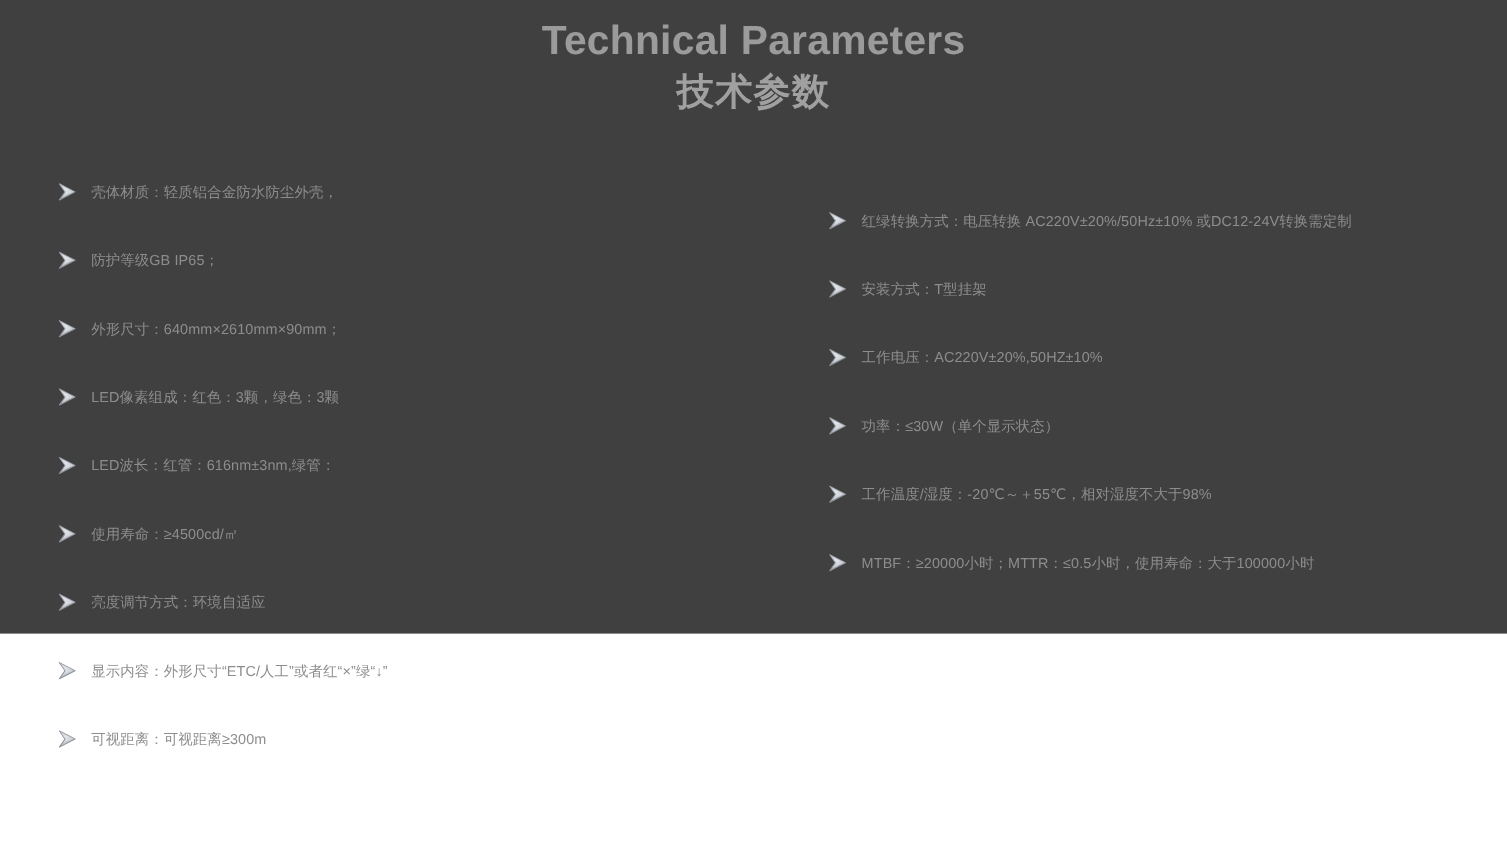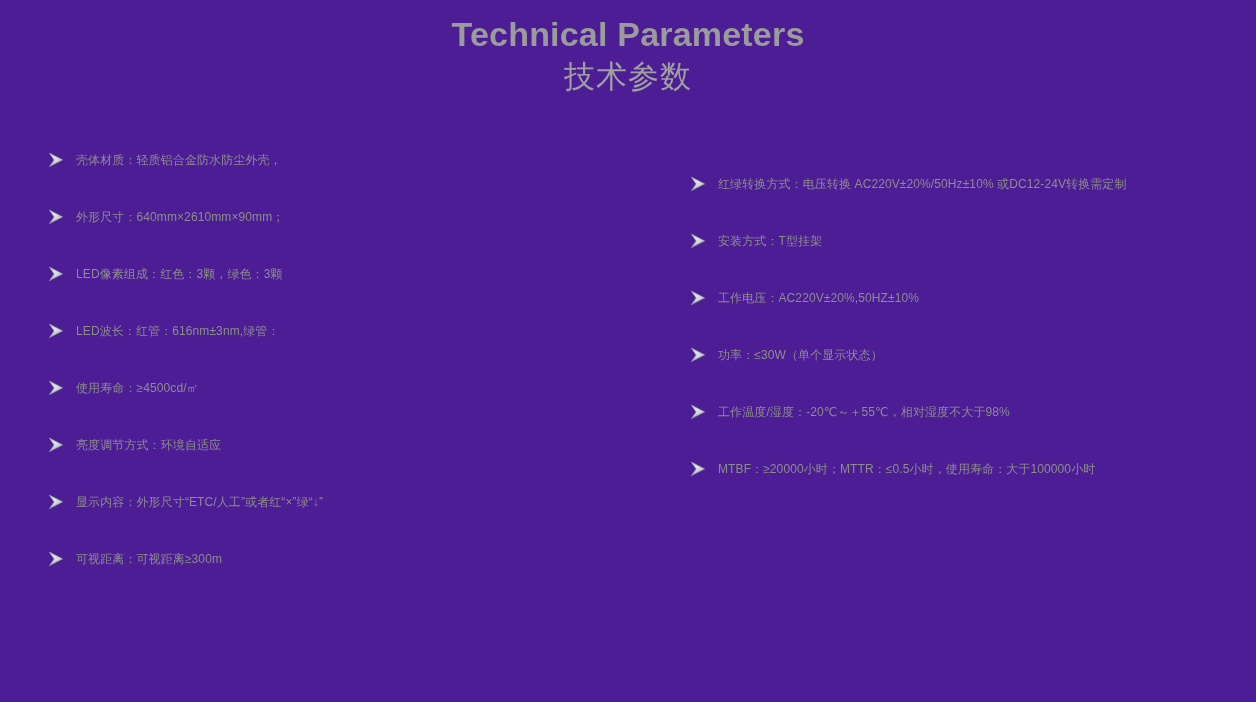--- a/index.html
+++ b/index.html
@@ -10,43 +10,43 @@
   body {
     width: 1256px;
     height: 702px;
     overflow: hidden;
     font-family: "Liberation Sans", "DejaVu Sans", sans-serif;
     -webkit-font-smoothing: antialiased;
   }
   .page {
     position: relative;
     width: 1256px;
-    height: 702px;
-    background: #4c1d95;
+    height: 528px;
+    background: #404040;
   }
 
   
   .heading {
     position: absolute;
     top: 12px;
     left: 0;
     width: 1256px;
     text-align: center;
   }
   .title-en {
     font-size: 34px;
     font-weight: bold;
     color: #9b9b9b;
     letter-spacing: 0.2px;
     line-height: 44px;
     white-space: nowrap;
   }
   .title-cn {
     font-size: 31px;
-    font-weight: normal;
+    font-weight: bold;
     color: #a0a0a0;
     line-height: 42px;
     letter-spacing: 1px;
     white-space: nowrap;
   }
 
   
   .columns {
     position: absolute;
     top: 147px;
@@ -133,20 +133,36 @@
                   <linearGradient id="bg1" x1="0" y1="0" x2="0.4" y2="1">
                     <stop offset="0" stop-color="#d7dce4"></stop>
                     <stop offset="0.45" stop-color="#ffffff"></stop>
                     <stop offset="1" stop-color="#9aa2ad"></stop>
                   </linearGradient>
                 </defs>
                 <path d="M1.5 1.2 L14.5 7.9 L1.5 14.6 L6.2 7.9 Z" fill="url(#bg1)" stroke="#8f949c" stroke-width="0.9" stroke-linejoin="round"></path>
                 <path d="M1.5 1.2 L14.5 7.9 L6.2 7.9 Z" fill="#c9ced6" opacity="0.55"></path>
               </svg>
             </span>
+            <span class="spec-text">防护等级GB IP65；</span>
+          </li>
+          <li class="spec-item">
+            <span class="bullet">
+              <svg width="18" height="16" viewBox="0 0 18 16" aria-hidden="true">
+                <defs>
+                  <linearGradient id="bg1" x1="0" y1="0" x2="0.4" y2="1">
+                    <stop offset="0" stop-color="#d7dce4"></stop>
+                    <stop offset="0.45" stop-color="#ffffff"></stop>
+                    <stop offset="1" stop-color="#9aa2ad"></stop>
+                  </linearGradient>
+                </defs>
+                <path d="M1.5 1.2 L14.5 7.9 L1.5 14.6 L6.2 7.9 Z" fill="url(#bg1)" stroke="#8f949c" stroke-width="0.9" stroke-linejoin="round"></path>
+                <path d="M1.5 1.2 L14.5 7.9 L6.2 7.9 Z" fill="#c9ced6" opacity="0.55"></path>
+              </svg>
+            </span>
             <span class="spec-text">外形尺寸：640mm×2610mm×90mm；</span>
           </li>
           <li class="spec-item">
             <span class="bullet">
               <svg width="18" height="16" viewBox="0 0 18 16" aria-hidden="true">
                 <defs>
                   <linearGradient id="bg1" x1="0" y1="0" x2="0.4" y2="1">
                     <stop offset="0" stop-color="#d7dce4"></stop>
                     <stop offset="0.45" stop-color="#ffffff"></stop>
                     <stop offset="1" stop-color="#9aa2ad"></stop>

